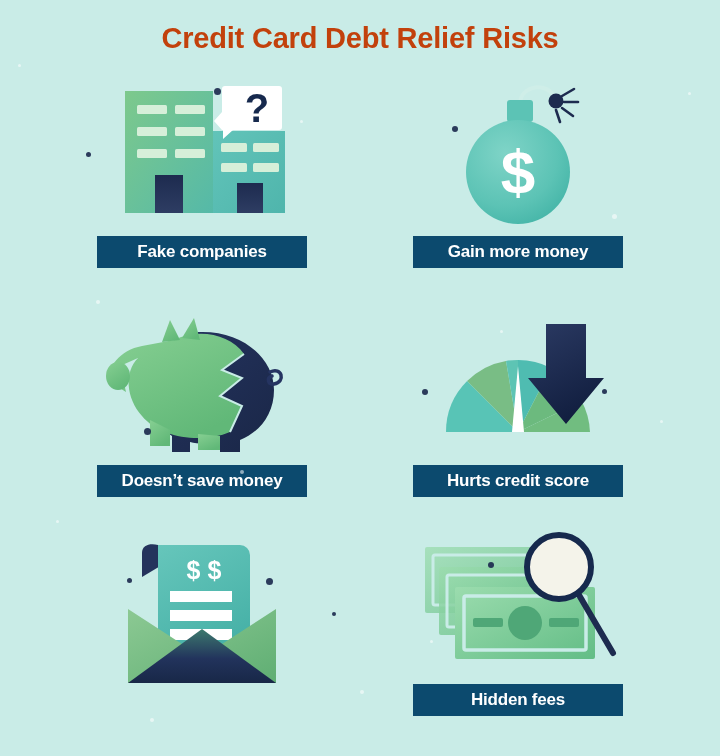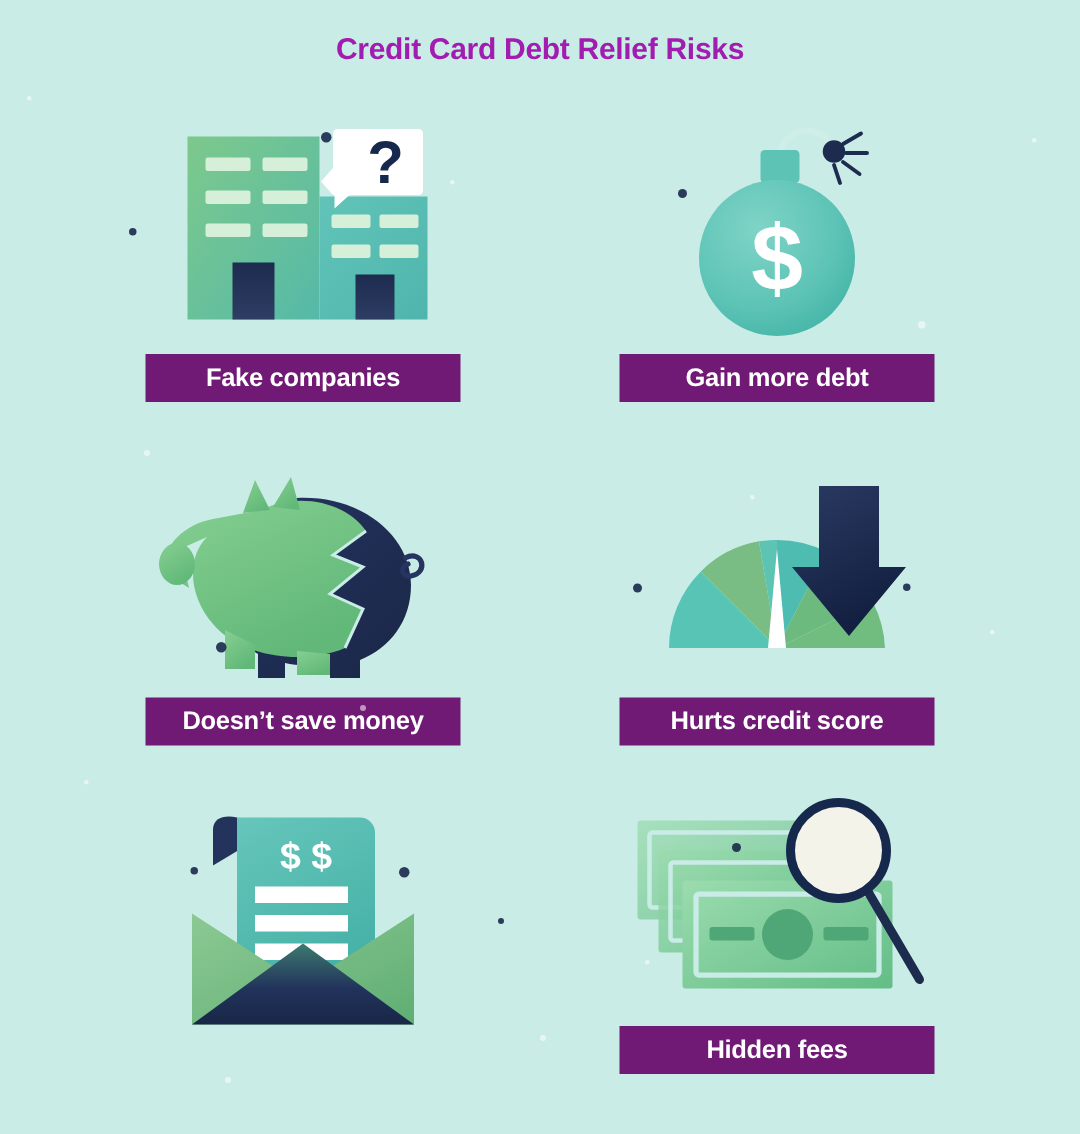--- a/index.html
+++ b/index.html
@@ -39,23 +39,23 @@
     height: 756px;
     z-index: 2;
   }
 
   .title {
     position: absolute;
     top: 22px;
     left: 0;
     width: 720px;
     text-align: center;
-    font-size: 20px;
+    font-size: 29px;
     font-weight: bold;
-    color: #a21caf;
+    color: #c2410c;
     letter-spacing: -0.2px;
   }
 
   .grid {
     position: absolute;
     top: 72px;
     left: 0;
     width: 720px;
     height: 676px;
   }
@@ -82,21 +82,21 @@
     align-items: center;
     justify-content: center;
   }
 
   .label-bar {
     position: absolute;
     left: 43px;
     top: 164px;
     width: 210px;
     height: 32px;
-    background: #701a75;
+    background: #0c4a6e;
     display: flex;
     align-items: center;
     justify-content: center;
   }
   .label-bar .lbl {
     color: #ffffff;
     font-size: 17px;
     font-weight: bold;
     letter-spacing: -0.2px;
     white-space: nowrap;
@@ -204,21 +204,21 @@
           <circle cx="128" cy="25" r="7.5" fill="#1d2b4f"></circle>
 
           <rect x="79" y="24" width="26" height="22" rx="3" fill="#5cc3b5"></rect>
 
           <circle cx="90" cy="96" r="52" fill="url(#bombGrad)"></circle>
 
           <text x="90" y="117" font-family="Liberation Sans, sans-serif" font-size="62" font-weight="bold" fill="#ffffff" text-anchor="middle">$</text>
         </svg>
       </div>
       <div class="label-bar">
-        <span class="lbl">Gain more debt</span>
+        <span class="lbl">Gain more money</span>
       </div>
     </div>
 
     <div class="cell c3">
       <div class="art">
         <svg width="200" height="150" viewBox="0 0 200 150" aria-hidden="true">
           <defs>
             <linearGradient id="arrowGrad" x1="0" y1="0" x2="0.4" y2="1">
               <stop offset="0%" stop-color="#2b3a63"></stop>
               <stop offset="100%" stop-color="#121f40"></stop>

